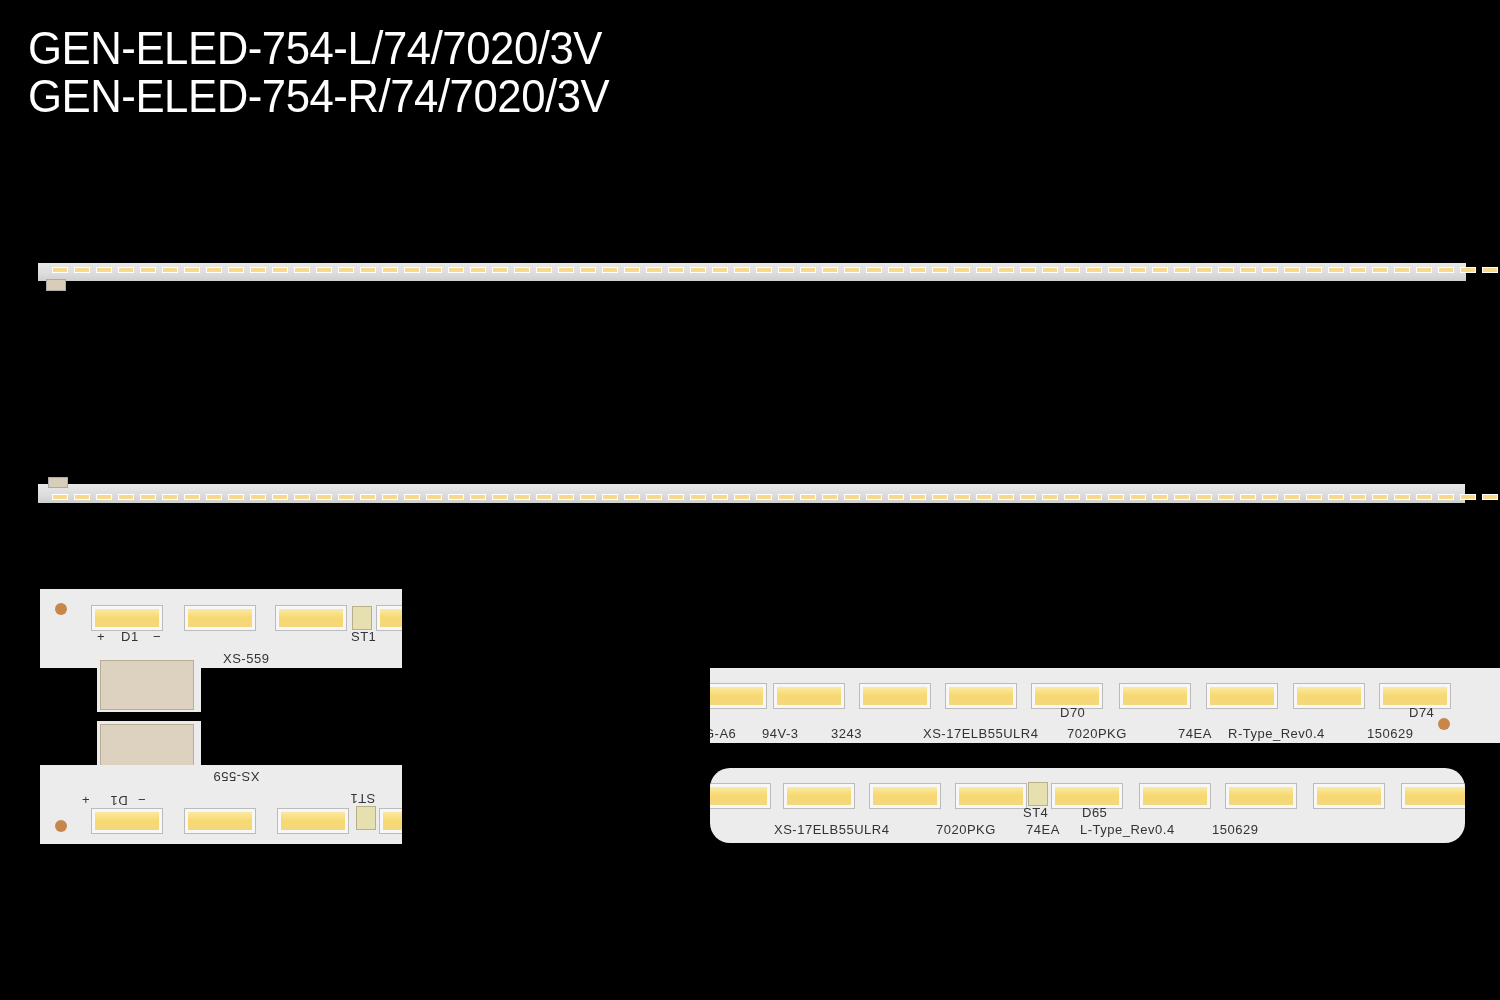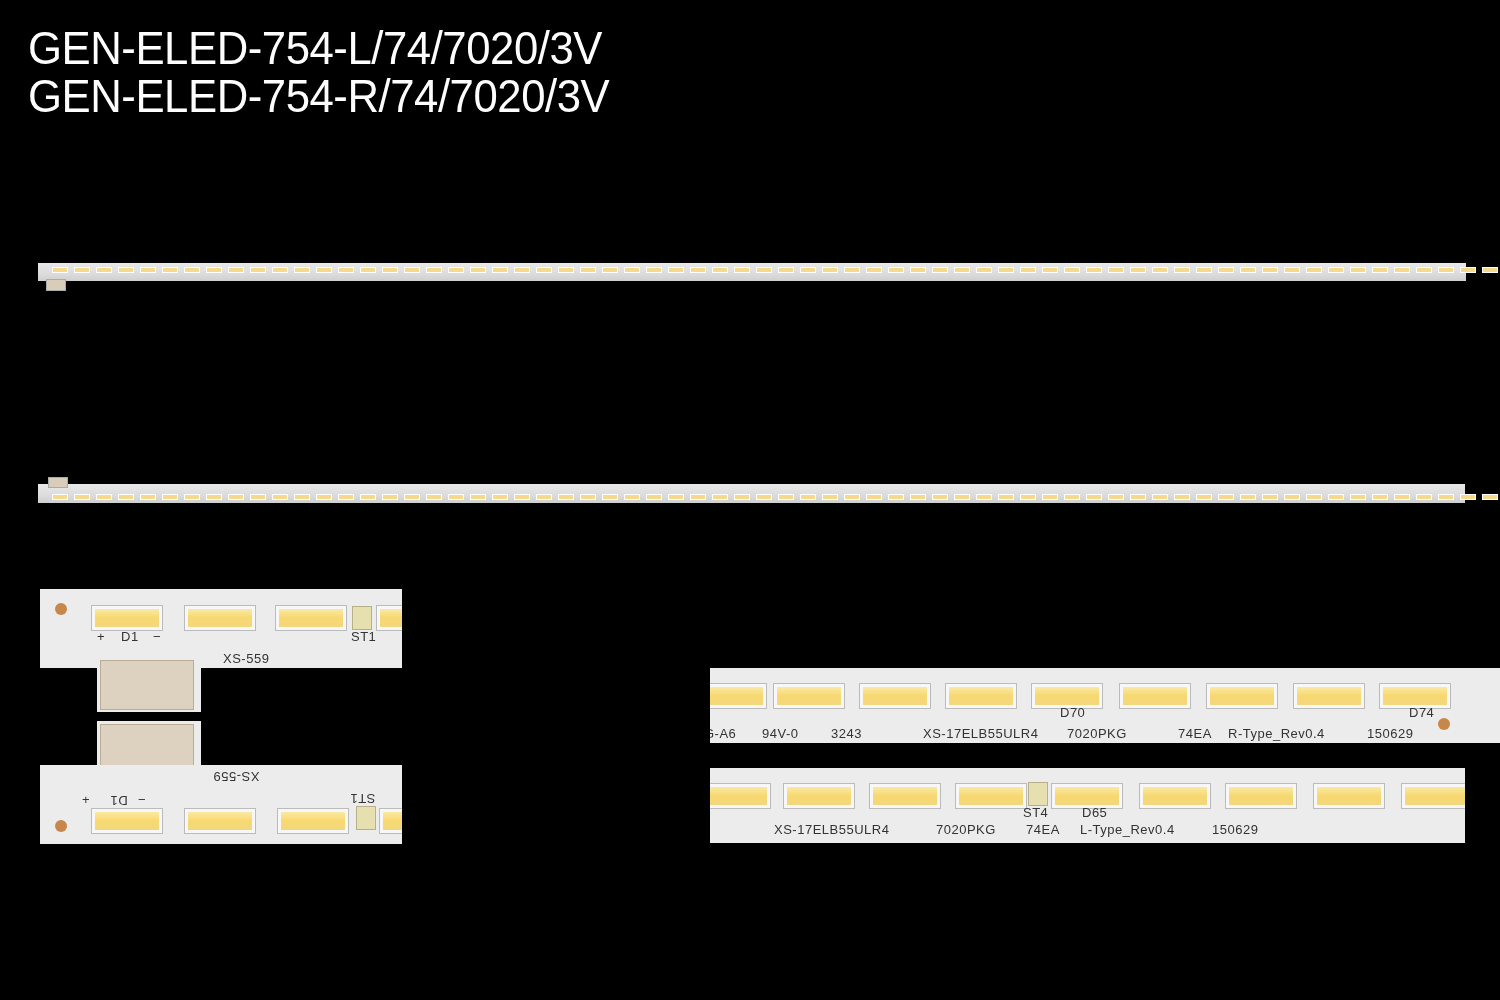--- a/index.html
+++ b/index.html
@@ -208,30 +208,30 @@
   <div class="bigled" style="left:236px; top:16px;"></div>
   <div class="bigled" style="left:322px; top:16px;"></div>
   <div class="bigled" style="left:410px; top:16px;"></div>
   <div class="bigled" style="left:497px; top:16px;"></div>
   <div class="bigled" style="left:584px; top:16px;"></div>
   <div class="bigled" style="left:670px; top:16px;"></div>
   <div class="pad" style="left:728px; top:50px;"></div>
   <div class="lbl" style="left:350px; top:37px;">D70</div>
   <div class="lbl" style="left:699px; top:37px;">D74</div>
   <div class="lbl" style="left:-6px; top:58px;">G-A6</div>
-  <div class="lbl" style="left:52px; top:58px;">94V-0</div>
+  <div class="lbl" style="left:52px; top:58px;">94V-3</div>
   <div class="lbl" style="left:121px; top:58px;">3243</div>
   <div class="lbl" style="left:213px; top:58px;">XS-17ELB55ULR4</div>
   <div class="lbl" style="left:357px; top:58px;">7020PKG</div>
   <div class="lbl" style="left:468px; top:58px;">74EA</div>
   <div class="lbl" style="left:518px; top:58px;">R-Type_Rev0.4</div>
   <div class="lbl" style="left:657px; top:58px;">150629</div>
 </div>
 
-<div class="panel" style="left:710px; top:768px; width:755px; height:75px;">
+<div class="panel" style="left:710px; top:768px; width:755px; height:75px;border-radius:20px;">
   <div class="bigled" style="left:-10px; top:16px;"></div>
   <div class="bigled" style="left:74px; top:16px;"></div>
   <div class="bigled" style="left:160px; top:16px;"></div>
   <div class="bigled" style="left:246px; top:16px;"></div>
   <div class="st" style="left:318px; top:14px;"></div>
   <div class="bigled" style="left:342px; top:16px;"></div>
   <div class="bigled" style="left:430px; top:16px;"></div>
   <div class="bigled" style="left:516px; top:16px;"></div>
   <div class="bigled" style="left:604px; top:16px;"></div>
   <div class="bigled" style="left:692px; top:16px;"></div>

